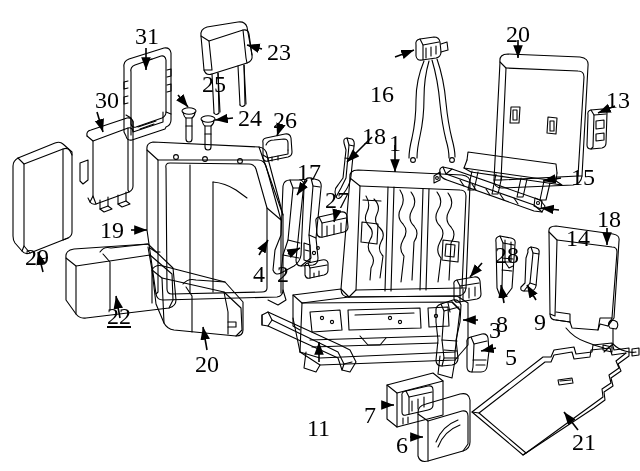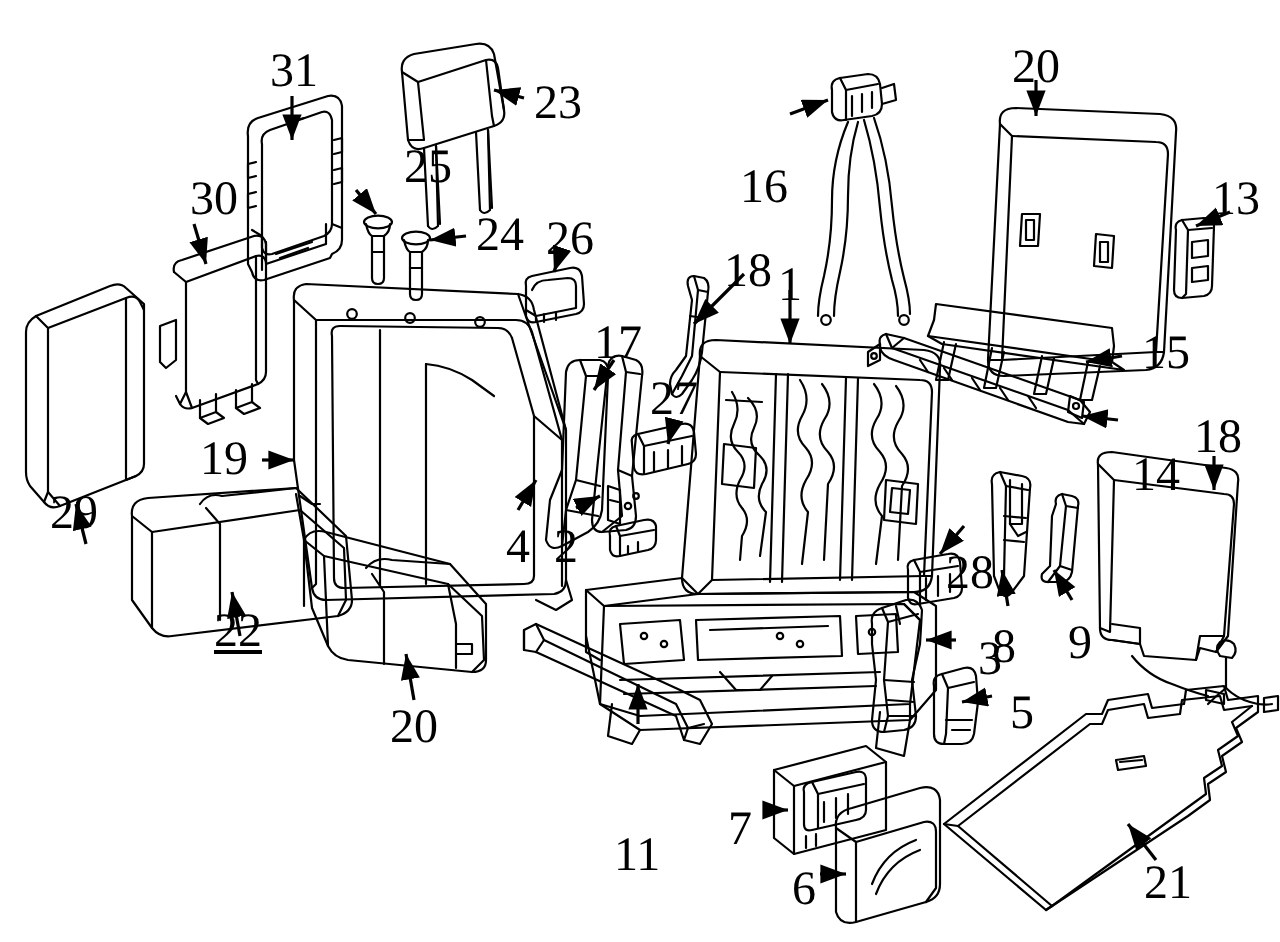--- a/index.html
+++ b/index.html
@@ -430,18 +430,18 @@
 <div class="lbl" style="left:597px;top:207px;">18</div>
 <div class="lbl" style="left:100px;top:218px;">19</div>
 <div class="lbl" style="left:195px;top:352px;">20</div>
 <div class="lbl" style="left:572px;top:430px;">21</div>
 <div class="lbl" style="left:107px;top:304px;text-decoration:underline;">22</div>
 <div class="lbl" style="left:267px;top:40px;">23</div>
 <div class="lbl" style="left:238px;top:106px;">24</div>
 <div class="lbl" style="left:166px;top:72px;margin-left:36px;">25</div>
 <div class="lbl" style="left:273px;top:108px;">26</div>
 <div class="lbl" style="left:325px;top:188px;">27</div>
-<div class="lbl" style="left:473px;top:243px;margin-top:32px;">28</div>
+<div class="lbl" style="left:495px;top:243px;">28</div>
 <div class="lbl" style="left:25px;top:245px;">29</div>
 <div class="lbl" style="left:84px;top:88px;margin-left:11px;">30</div>
 <div class="lbl" style="left:135px;top:24px;">31</div>
 
 </div>
 
 </body></html>

